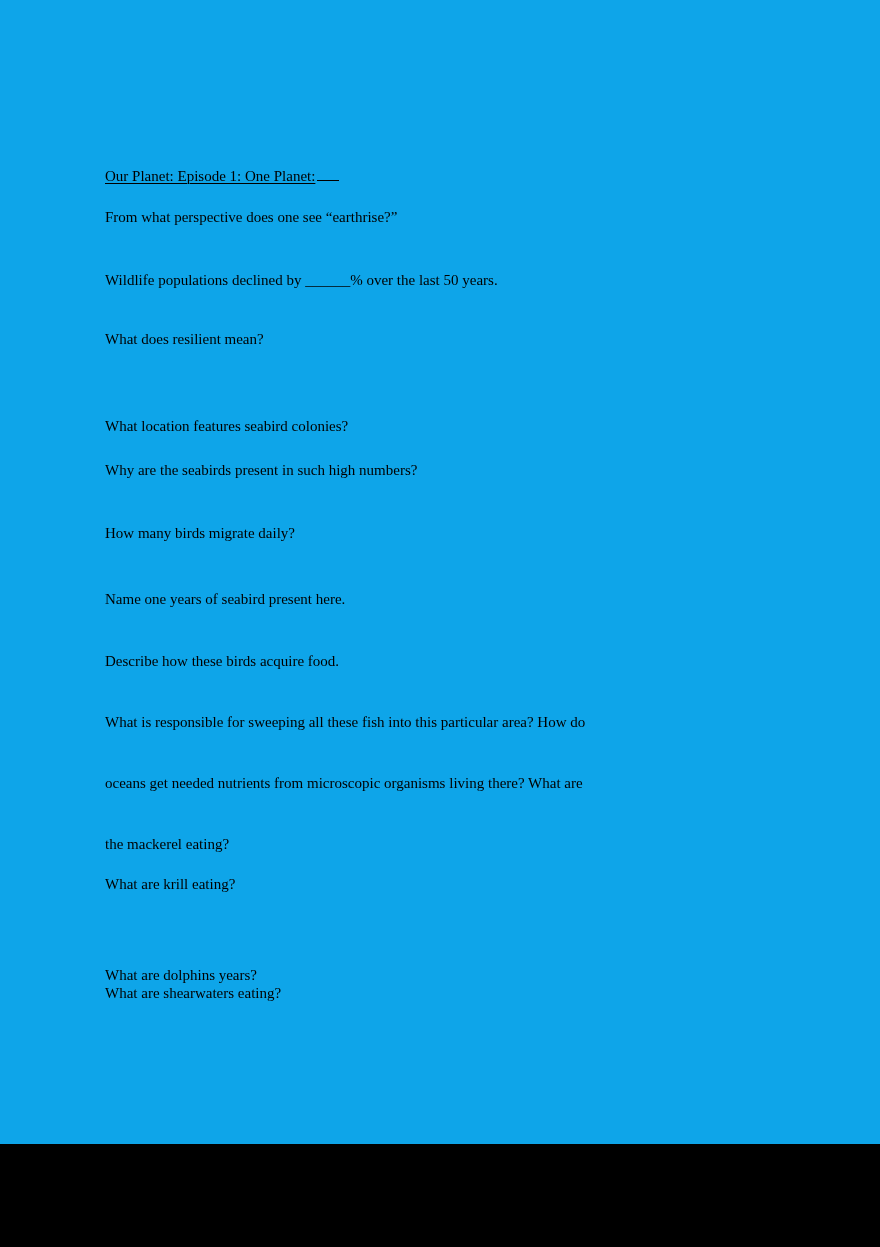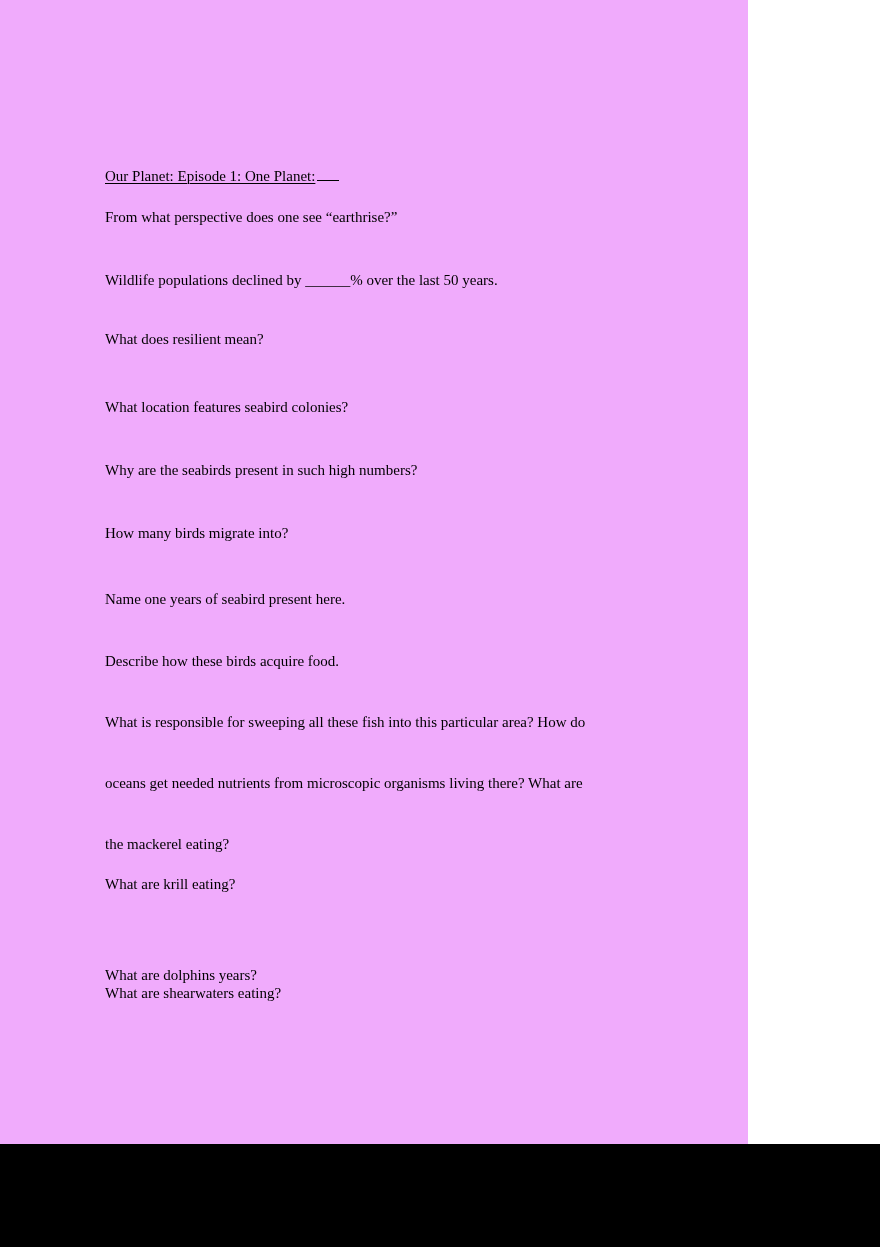--- a/index.html
+++ b/index.html
@@ -12,23 +12,23 @@
       height: 1247px;
       position: relative;
       overflow: hidden;
       font-family: "Liberation Serif", "DejaVu Serif", serif;
       color: #000000;
     }
     .page {
       position: absolute;
       left: 0;
       top: 0;
-      width: 748px;
+      width: 880px;
       height: 1144px;
-      background: #f0abfc;
+      background: #0ea5e9;
     }
     .line {
       position: absolute;
       left: 105px;
       font-size: 15px;
       line-height: 17px;
       white-space: nowrap;
       color: #000;
     }
     .title {
@@ -57,23 +57,23 @@
 <body>
 
 <div class="page">
   <div class="line title" style="top:167px;">
     <span>Our Planet: Episode 1: One Planet:</span><span class="trail"></span>
   </div>
 
   <div class="line" style="top:209px;">From what perspective does one see “earthrise?”</div>
   <div class="line" style="top:272px;">Wildlife populations declined by ______% over the last 50 years.</div>
   <div class="line" style="top:331px;">What does resilient mean?</div>
-  <div class="line" style="top:399px;">What location features seabird colonies?</div>
+  <div class="line" style="top:418px;">What location features seabird colonies?</div>
   <div class="line" style="top:462px;">Why are the seabirds present in such high numbers?</div>
-  <div class="line" style="top:525px;">How many birds migrate into?</div>
+  <div class="line" style="top:525px;">How many birds migrate daily?</div>
   <div class="line" style="top:591px;">Name one years of seabird present here.</div>
   <div class="line" style="top:653px;">Describe how these birds acquire food.</div>
   <div class="line" style="top:714px;">What is responsible for sweeping all these fish into this particular area? How do</div>
   <div class="line" style="top:775px;">oceans get needed nutrients from microscopic organisms living there? What are</div>
   <div class="line" style="top:836px;">the mackerel eating?</div>
   <div class="line" style="top:876px;">What are krill eating?</div>
   <div class="line" style="top:967px;">What are dolphins years?</div>
   <div class="line" style="top:985px;">What are shearwaters eating?</div>
 </div>
 

